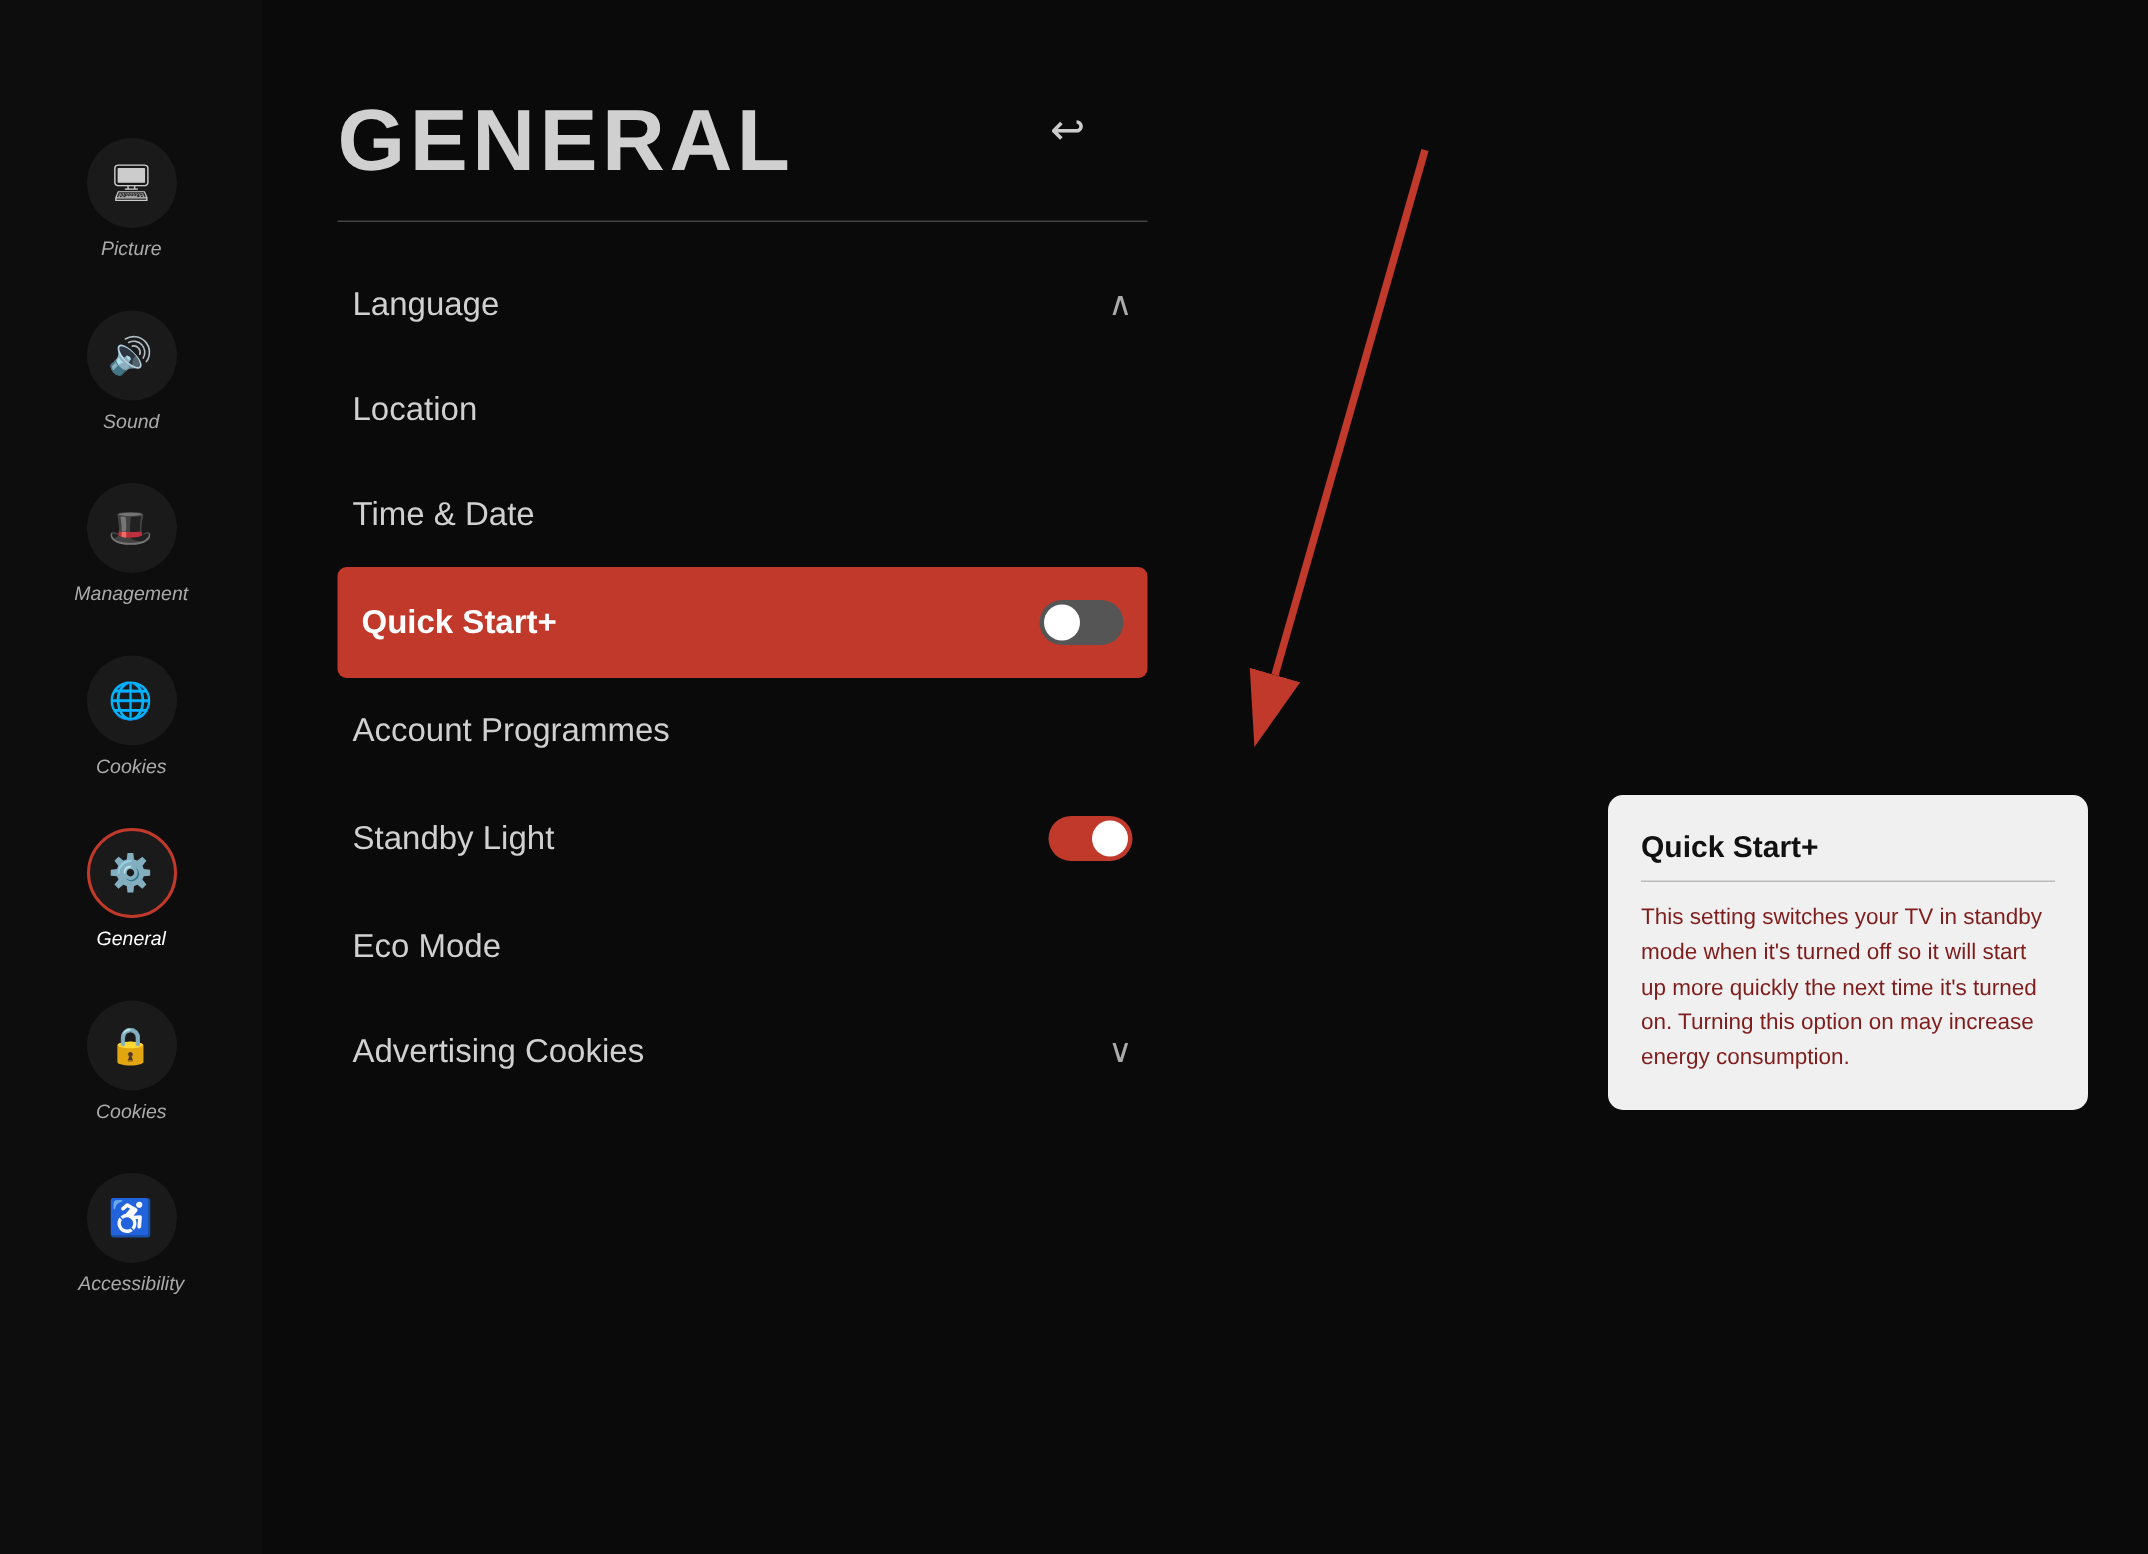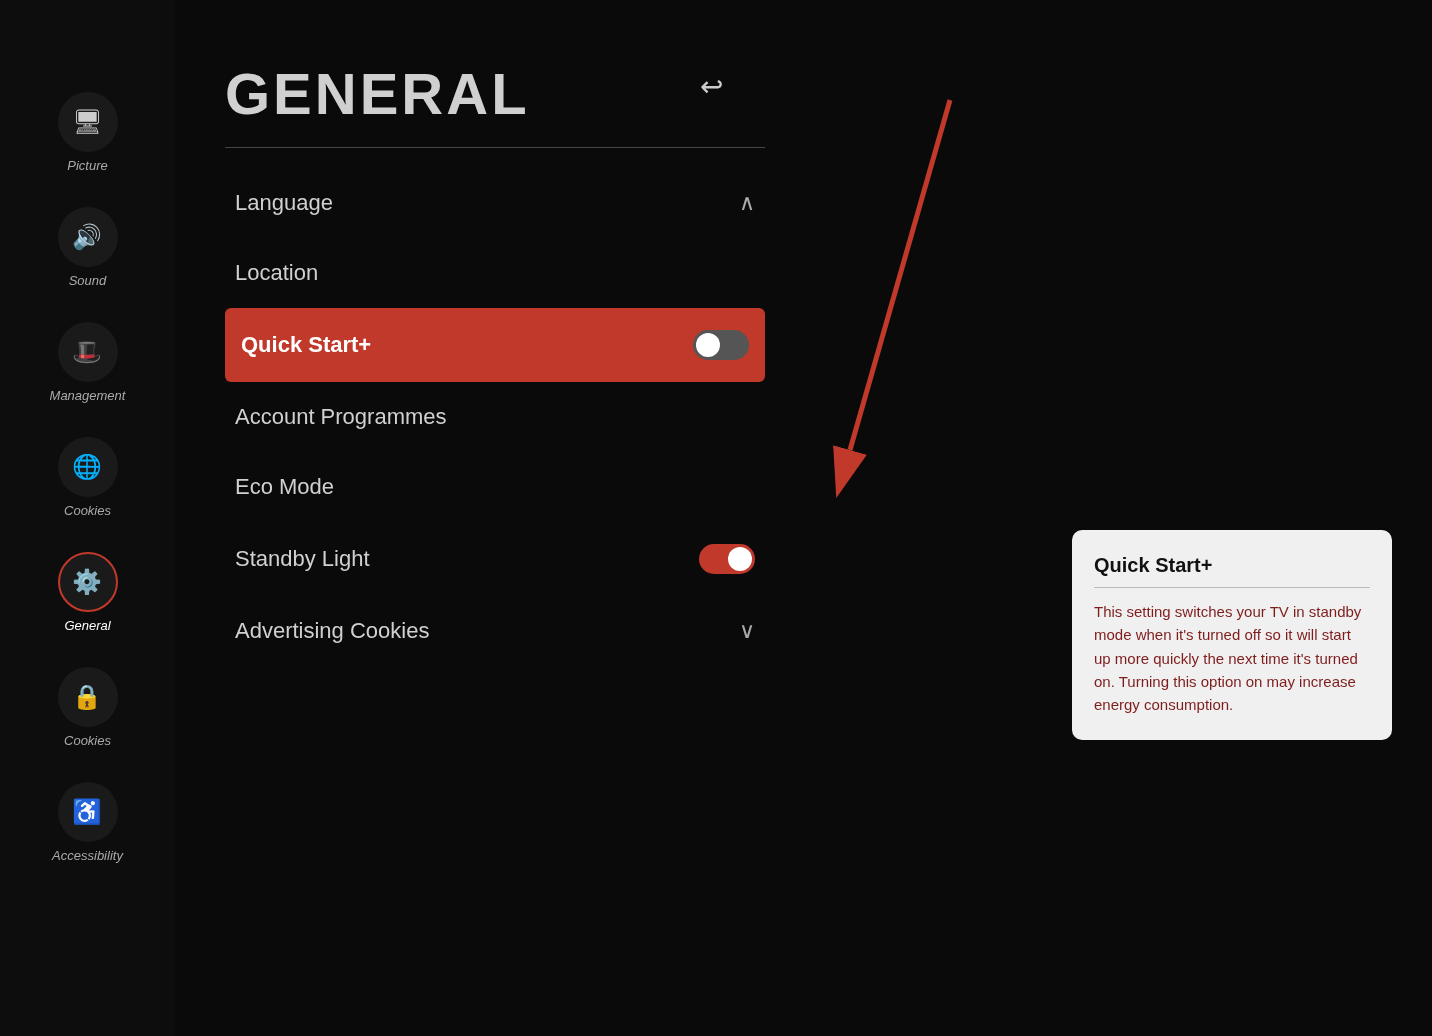--- a/index.html
+++ b/index.html
@@ -255,42 +255,45 @@
 
   <div class="menu-item">
     <span class="item-label">Language</span>
     <span class="chevron-icon">∧</span>
   </div>
 
   <div class="menu-item">
     <span class="item-label">Location</span>
   </div>
 
+  <div class="menu-item">
+    <span class="item-label">Time &amp; Date</span>
+  </div>
 
 
   <div class="menu-item active">
     <span class="item-label">Quick Start+</span>
     <div class="toggle off">
       <div class="toggle-knob"></div>
     </div>
   </div>
 
   <div class="menu-item">
     <span class="item-label">Account Programmes</span>
   </div>
 
   <div class="menu-item">
-    <span class="item-label">Eco Mode</span>
-  </div>
-
-  <div class="menu-item">
     <span class="item-label">Standby Light</span>
     <div class="toggle on">
       <div class="toggle-knob"></div>
     </div>
+  </div>
+
+  <div class="menu-item">
+    <span class="item-label">Eco Mode</span>
   </div>
 
   <div class="menu-item">
     <span class="item-label">Advertising Cookies</span>
     <span class="chevron-icon">∨</span>
   </div>
 </div>
 
 <button class="back-button">↩</button>
 

